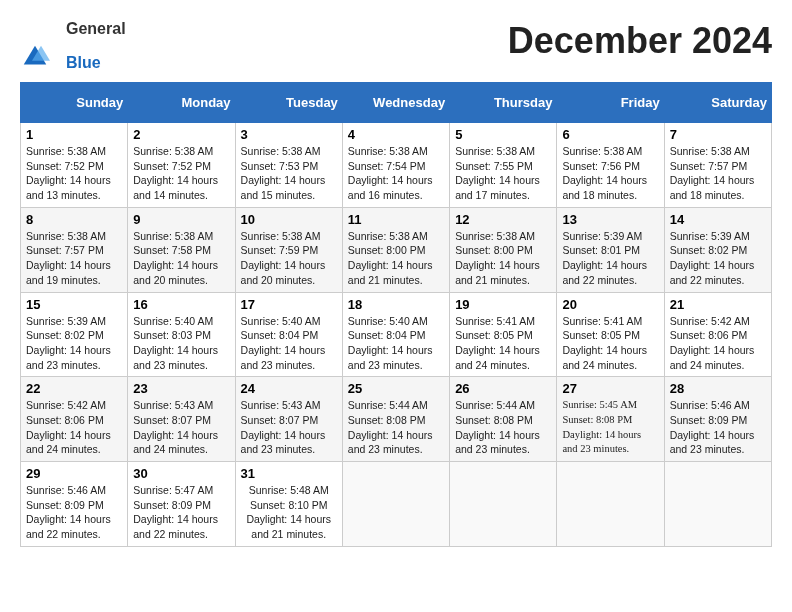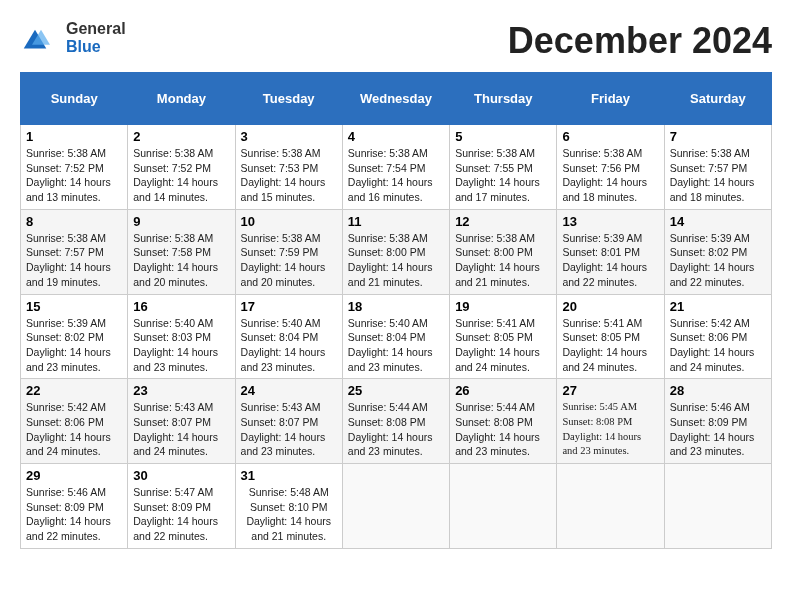--- a/index.html
+++ b/index.html
@@ -38,22 +38,22 @@
       color: #444;
     }
     table {
       width: 100%;
       border-collapse: collapse;
       font-size: 11px;
     }
     thead tr th {
       background-color: #2c6fbe;
       color: #fff;
-      padding: 18px 4px;
-      text-align: center;
+      padding: 12px 4px;
+      text-align: right;
       font-size: 13px;
       font-weight: bold;
       border: 1px solid #2c6fbe;
     }
     tbody tr td {
       border: 1px solid #ccc;
       padding: 4px 5px;
       vertical-align: top;
       width: 107px;
       min-height: 70px;
@@ -81,21 +81,21 @@
 <body>
 
 <div class="header">
   <div class="logo">
     <svg class="logo-icon" viewBox="0 0 40 40" xmlns="http://www.w3.org/2000/svg">
       <polygon points="20,5 35,30 5,30" fill="#1a6abf"></polygon>
       <polygon points="28,5 40,25 16,25" fill="#5aacee" opacity="0.7"></polygon>
     </svg>
     <div>
       <div style="font-size:16px;font-weight:bold;color:#333;">General</div>
-      <div style="font-size:16px;font-weight:bold;color:#1a6abf;">Blue</div>
+      <div style="font-size:16px;font-weight:bold;color:#1a6abf;margin-top:16px;">Blue</div>
     </div>
   </div>
   <div class="title-block">
     <div class="month-title">December 2024</div>
   </div>
 </div>
 
 <table>
   <thead>
     <tr>

